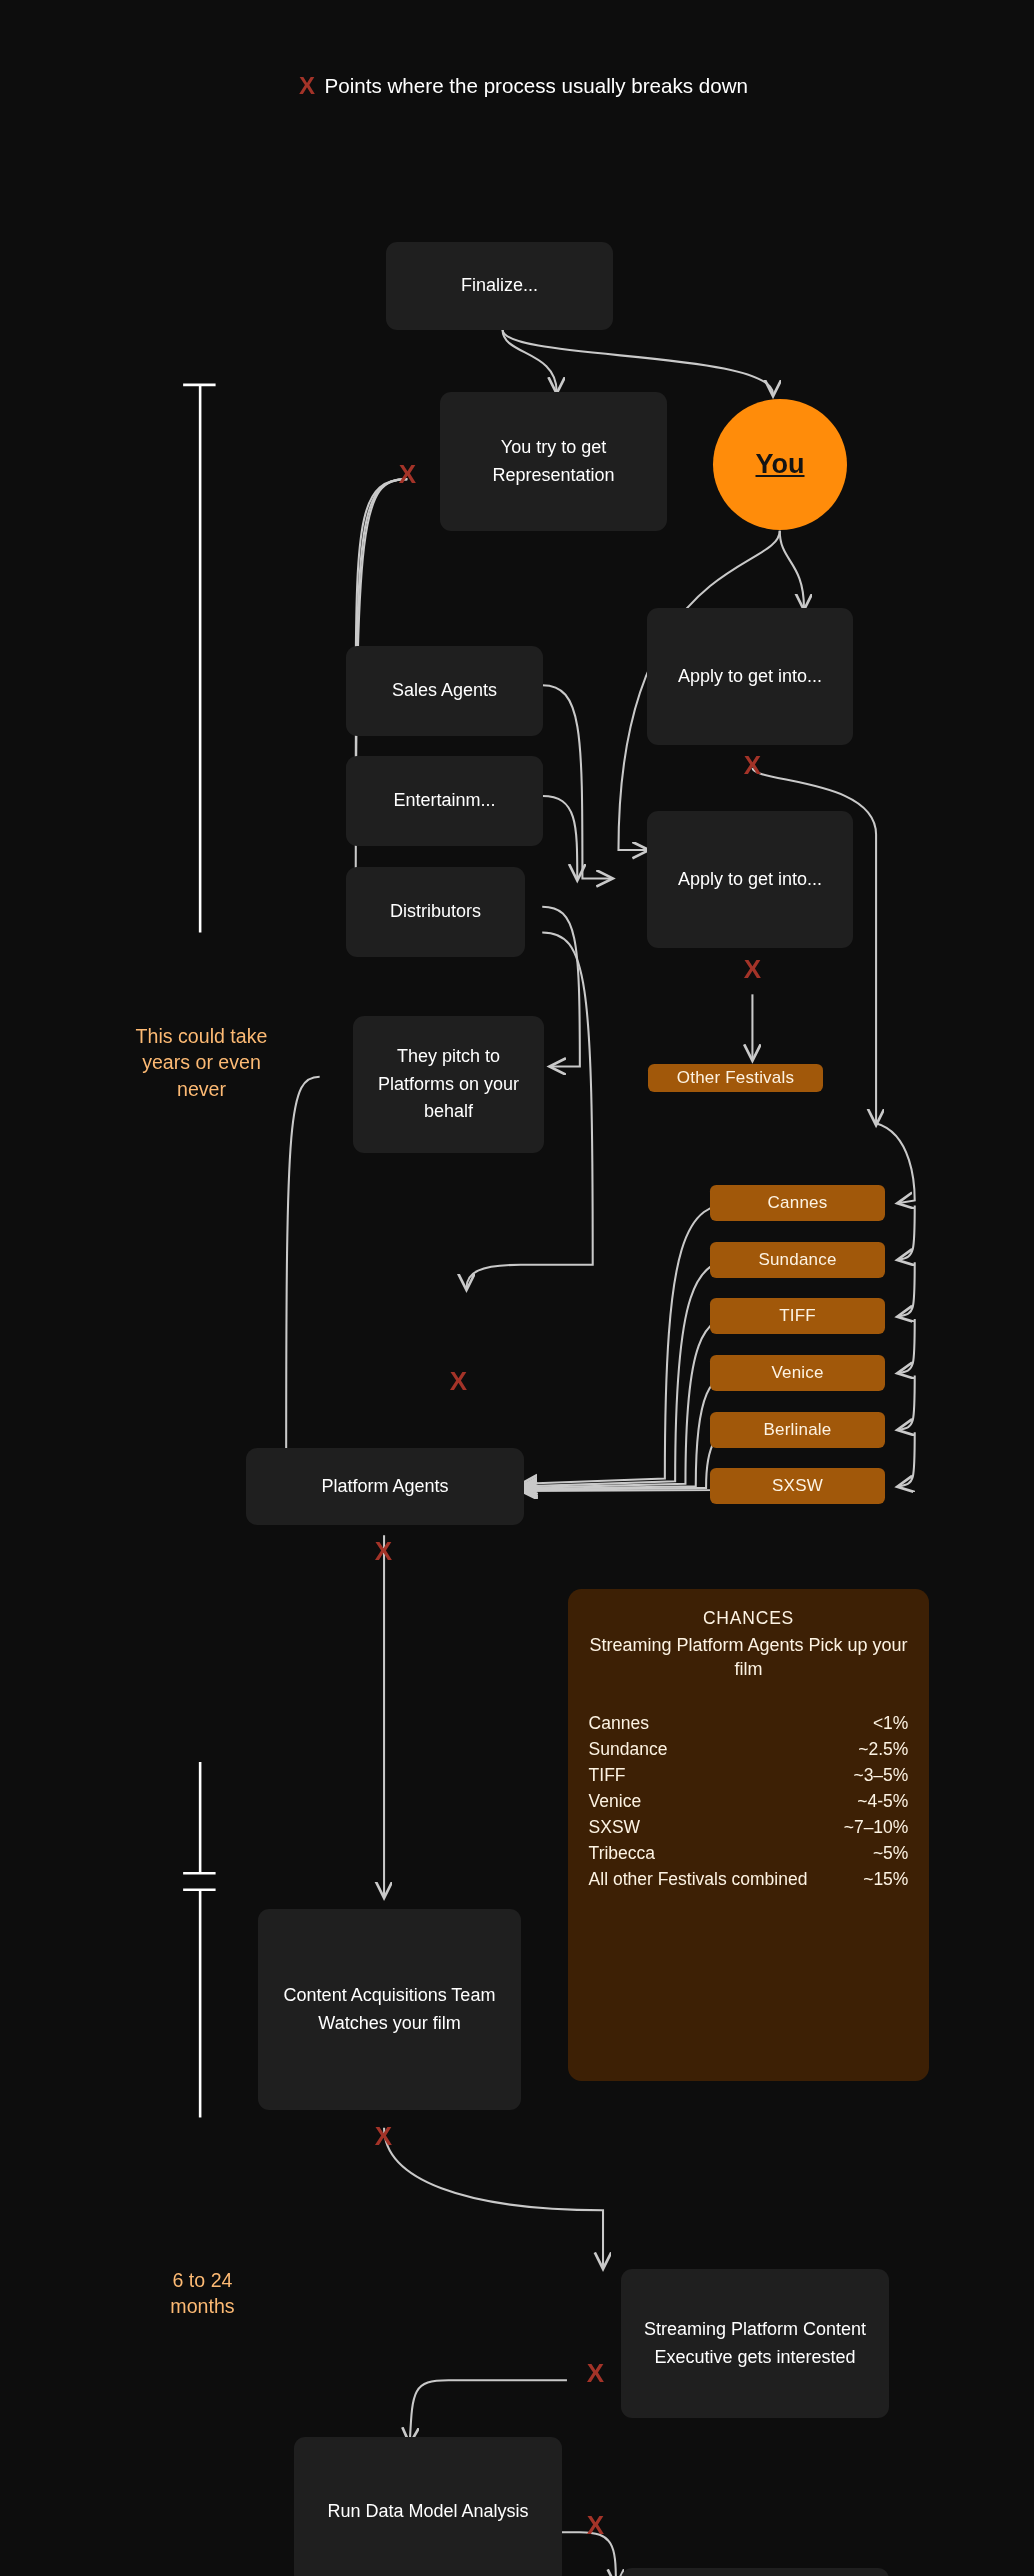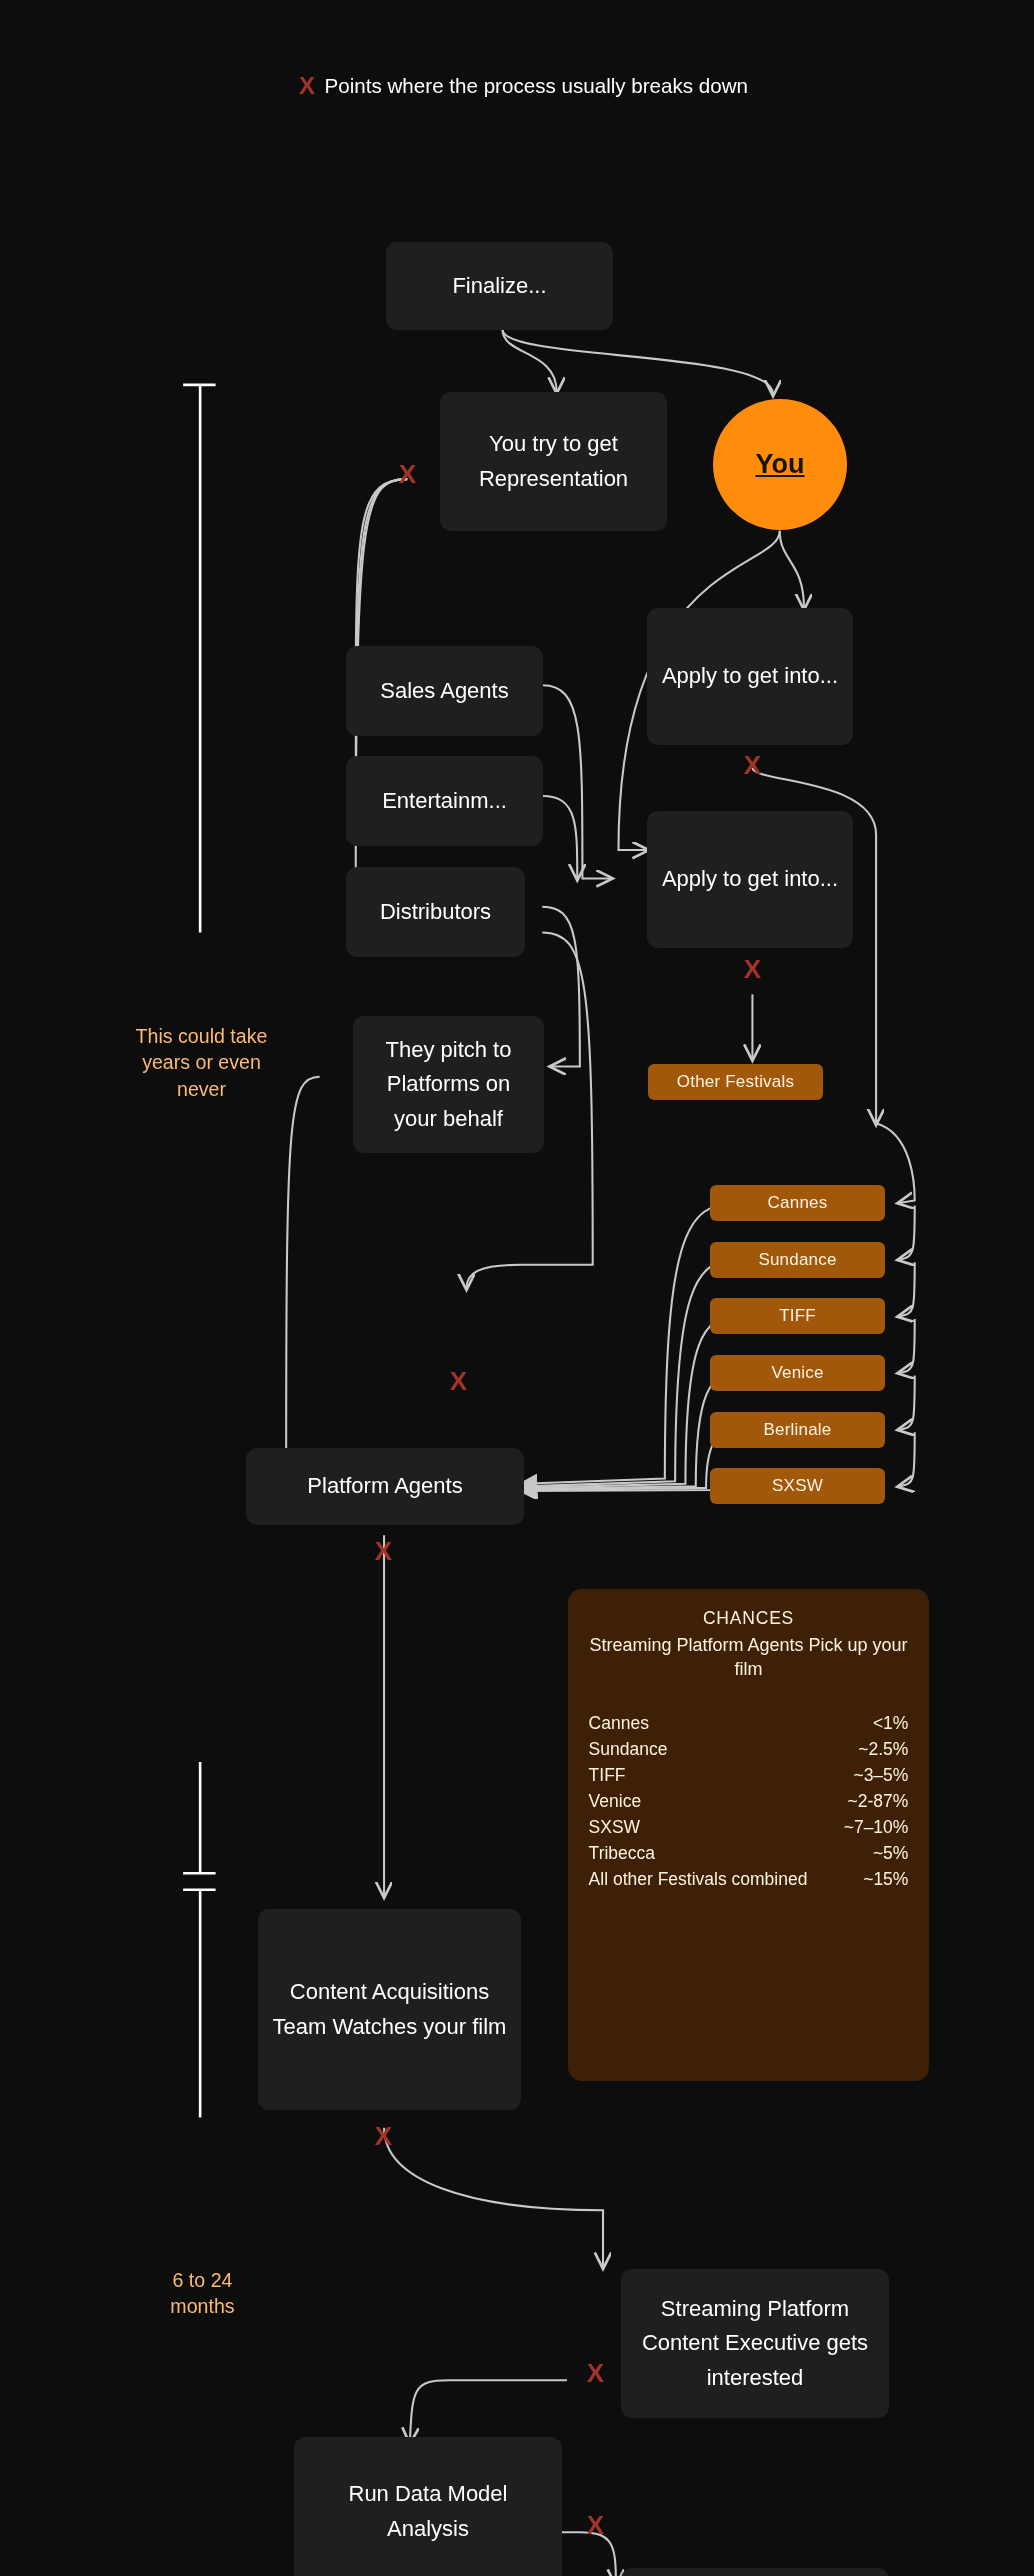--- a/index.html
+++ b/index.html
@@ -45,21 +45,21 @@
   
   .node {
     position: absolute;
     background: #1f1f1f;
     border-radius: 11.3px;
     color: #ffffff;
     display: flex;
     align-items: center;
     justify-content: center;
     text-align: center;
-    font-size: 22px;
+    font-size: 18px;
     line-height: 1.55;
     padding: 7.2px 11.3px;
   }
   
   .you {
     position: absolute;
     background: #ff8c0a;
     border-radius: 50%;
     color: #141414;
     display: flex;
@@ -254,21 +254,21 @@
   <div class="node" style="left:246px; top:1448px; width:278px; height:77px;">Platform Agents</div>
 
   <div class="node" style="left:258px; top:1909px; width:263px; height:201px;">Content Acquisitions Team Watches your film</div>
 
   <div class="node" style="left:621px; top:2269px; width:268px; height:149px;">Streaming Platform Content Executive gets interested</div>
 
   <div class="node" style="left:294px; top:2437px; width:268px; height:149px;">Run Data Model Analysis</div>
 
   <div class="node" style="left:621px; top:2568px; width:268px; height:160px;">Request Deliverables list / Budget Details /Ri...</div>
 
-  <div class="chip" style="left:648px; top:1064px; width:175px; height:36px;">Other Festivals</div>
+  <div class="chip" style="left:648px; top:1064px; width:175px; height:28px;">Other Festivals</div>
 
   <div class="chip" style="left:710px; top:1185px; width:175px; height:36px;">Cannes</div>
   <div class="chip" style="left:710px; top:1242px; width:175px; height:36px;">Sundance</div>
   <div class="chip" style="left:710px; top:1298px; width:175px; height:36px;">TIFF</div>
   <div class="chip" style="left:710px; top:1355px; width:175px; height:36px;">Venice</div>
   <div class="chip" style="left:710px; top:1412px; width:175px; height:36px;">Berlinale</div>
   <div class="chip" style="left:710px; top:1468px; width:175px; height:36px;">SXSW</div>
 
   <div class="chances" style="left:568px; top:1589px; width:361px; height:492px;">
     <div class="chances-title">CHANCES</div>
@@ -281,21 +281,21 @@
     <div class="chances-row">
       <span class="lbl">Sundance</span>
       <span class="val">~2.5%</span>
     </div>
     <div class="chances-row">
       <span class="lbl">TIFF</span>
       <span class="val">~3–5%</span>
     </div>
     <div class="chances-row">
       <span class="lbl">Venice</span>
-      <span class="val">~2-87%</span>
+      <span class="val">~4-5%</span>
     </div>
     <div class="chances-row">
       <span class="lbl">SXSW</span>
       <span class="val">~7–10%</span>
     </div>
     <div class="chances-row">
       <span class="lbl">Tribecca</span>
       <span class="val">~5%</span>
     </div>
     <div class="chances-row wrap">

